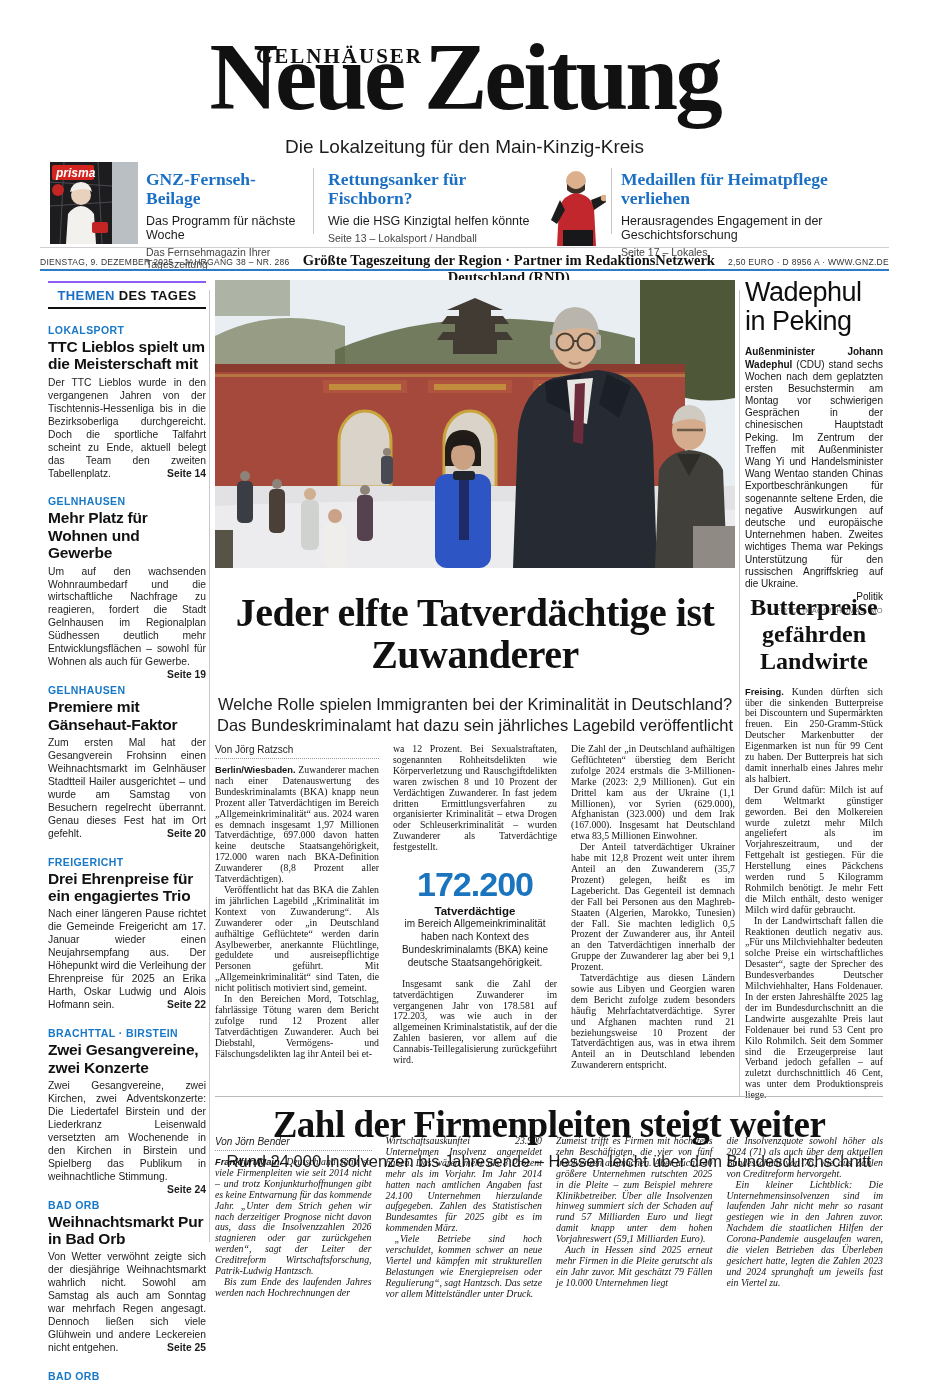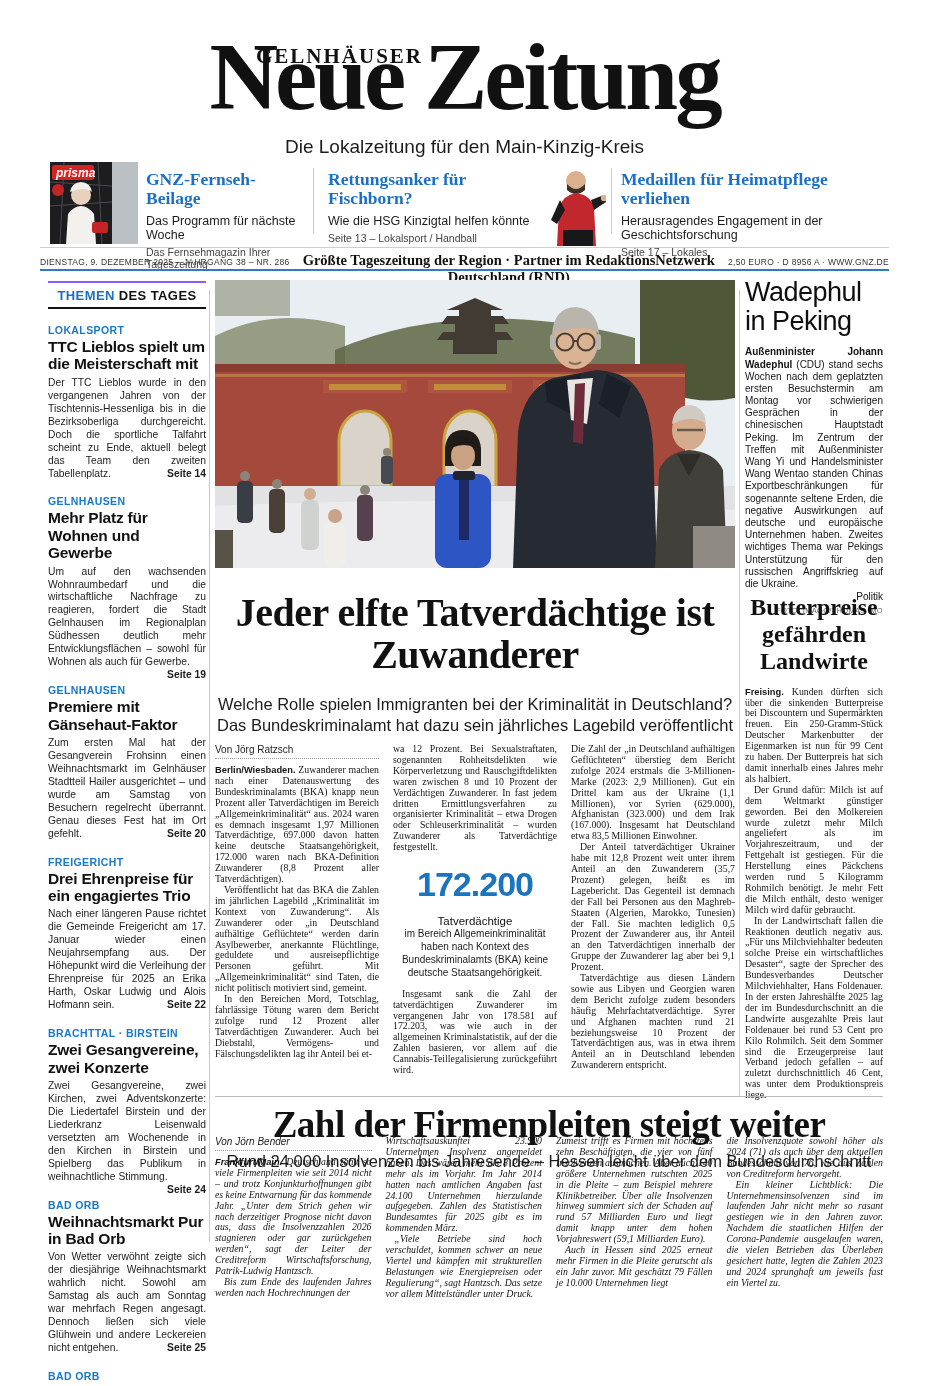--- a/index.html
+++ b/index.html
@@ -55,21 +55,21 @@
   .main-sub { position:absolute; left:215px; top:694px; width:520px; text-align:center; font-size:16.5px; line-height:1.28; color:#1c1c1c; }
   .cols3 { position:absolute; left:215px; top:744px; width:520px; display:flex; gap:14px; }
   .cols3 .col { width:164px; }
   .byline { font-size:10px; color:#222; border-bottom:1px dotted #999; padding-bottom:3px; margin-bottom:6px; }
   .serif-body p { font-family:"Liberation Serif", serif; font-size:9.8px; line-height:1.1; text-align:justify; color:#141414; hyphens:auto; }
   .serif-body p { line-height:10.9px; }
   .serif-body p + p, p.ind { text-indent:9px; }
   .lead-loc { font-family:"Liberation Sans", sans-serif; font-weight:bold; font-size:9.3px; }
   .statblock { text-align:center; margin:14px 0 10px; }
   .stat-num { font-weight:bold; font-size:34px; color:#1a74be; letter-spacing:-1px; line-height:1.05; }
-  .stat-label { font-weight:normal; font-size:11.5px; margin-top:12px; }
+  .stat-label { font-weight:bold; font-size:11.5px; margin-top:2px; }
   .stat-desc { font-size:10px; line-height:1.3; color:#1c1c1c; }
 
   
   .peking { position:absolute; left:745px; top:278px; width:138px; }
   .peking-head { font-size:27px; line-height:1.08; font-weight:400; letter-spacing:-.5px; margin-bottom:10px; color:#0e0e0e; }
   .peking-body { font-size:10px; line-height:1.22; text-align:justify; color:#141414; hyphens:auto; }
   .peking-tag { text-align:right; font-weight:normal; font-size:10px; margin-top:1px; }
   .peking-credit { text-align:right; font-size:7.5px; color:#666; margin-top:4px; letter-spacing:.3px; }
 
   .butter { position:absolute; left:745px; top:594px; width:138px; }

